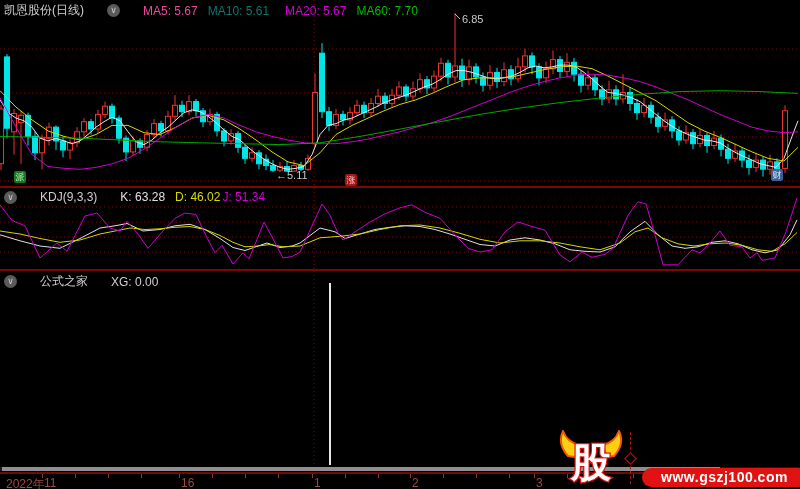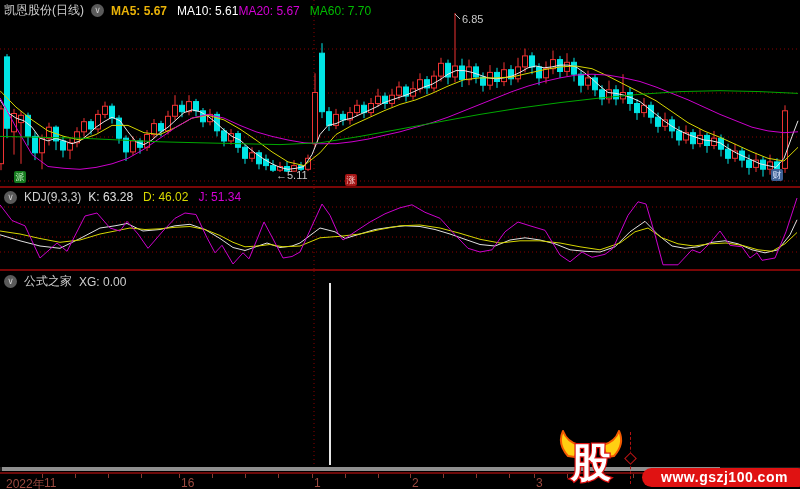--- a/index.html
+++ b/index.html
@@ -1,20 +1,20 @@
 <!DOCTYPE html>
 <html><head>
 <meta charset="utf-8">
 <style>
   html,body{margin:0;padding:0;background:#000;}
   #screen{position:relative;width:800px;height:489px;background:#000;overflow:hidden;
           font-family:"Liberation Sans","DejaVu Sans",sans-serif;}
   svg{position:absolute;left:0;display:block;}
   .phead{position:absolute;left:4px;font-size:12px;color:#cfcfcf;display:flex;align-items:center;
-         gap:7px;white-space:nowrap;z-index:5;}
+         gap:23px;white-space:nowrap;z-index:5;}
   .cicon{width:13px;height:13px;border-radius:50%;background:#5a5a5a;color:#cfcfcf;font-size:9px;
          line-height:12px;text-align:center;display:inline-block;flex:0 0 auto;}
   .sep{position:absolute;left:0;width:800px;height:2px;background:#7a0606;z-index:4;}
   .badge{position:absolute;width:12px;height:12px;font-size:9px;line-height:12px;text-align:center;
          border-radius:2px;z-index:6;}
   #scrollbar{position:absolute;left:0;top:467px;width:800px;height:4px;background:#1c1c1c;z-index:3;}
   #scroll-thumb{position:absolute;left:2px;top:0;width:718px;height:4px;background:#8f8f8f;}
   #axis{position:absolute;left:0;top:472px;width:800px;height:17px;border-top:2px solid #6e0a0a;z-index:3;}
   .axlab{position:absolute;top:2px;font-size:12px;color:#9c4a40;}
   .tick{position:absolute;top:0;width:1px;height:4px;background:#8c3a32;}
@@ -295,26 +295,26 @@
     </svg>
   <div class="sep" style="top:269px;"></div>
   <svg id="p3-chart" width="800" height="196" style="top:271px;">
       <line x1="314" y1="0" x2="314" y2="196" stroke="#8b0000" stroke-width="1" stroke-dasharray="1 3"></line>
       <line x1="330" y1="12" x2="330" y2="194" stroke="#e6e6e6" stroke-width="2"></line>
     </svg>
 
   <div class="phead" style="top:2px;">
     <span>凯恩股份(日线)</span>
     <span class="cicon">∨</span>
-    <span id="ma-labels"><span style="color: #eab308; margin-right: 10px; font-weight: bold;">MA5: 5.67</span><span style="color: #ffffff; margin-right: 0;">MA10: 5.61</span><span style="color: rgb(212, 0, 212); margin-right: 10px; margin-top: 10px;">MA20: 5.67</span><span style="color: rgb(0, 187, 0); margin-right: 10px;">MA60: 7.70</span></span>
+    <span id="ma-labels"><span style="color: #ec4899; margin-right: 10px;">MA5: 5.67</span><span style="color: #0f766e; margin-right: 16px;">MA10: 5.61</span><span style="color: rgb(212, 0, 212); margin-right: 10px; margin-top: 10px;">MA20: 5.67</span><span style="color: rgb(0, 187, 0); margin-right: 10px;">MA60: 7.70</span></span>
   </div>
   <div class="phead" style="top:190px;">
     <span class="cicon">∨</span>
     <span>KDJ(9,3,3)</span>
-    <span id="kdj-values"><span style="color: rgb(224, 224, 224); margin-right: 10px; margin-top: 31px;">K: 63.28</span><span style="color: rgb(217, 217, 0); margin-right: 10px;">D: 46.02</span><span style="color: rgb(212, 0, 212); margin-right: 10px;">J: 51.34</span></span>
+    <span id="kdj-values"><span style="color: rgb(224, 224, 224); margin-right: 10px; margin-top: 31px;">K: 63.28</span><span style="color: rgb(217, 217, 0); margin-right: 2px;">D: 46.02</span><span style="color: rgb(212, 0, 212); margin-right: 10px;">J: 51.34</span></span>
   </div>
   <div class="phead" style="top:273px;">
     <span class="cicon">∨</span>
     <span>公式之家</span>
     <span>XG: 0.00</span>
   </div>
 
   <div id="badges">
       <div class="badge" style="left: 14px; top: 171px; background: rgb(21, 122, 30); color: rgb(200, 240, 200);">派</div>
       <div class="badge" style="left: 345px; top: 174px; background: rgb(165, 21, 21); color: rgb(242, 202, 202);">涨</div>

